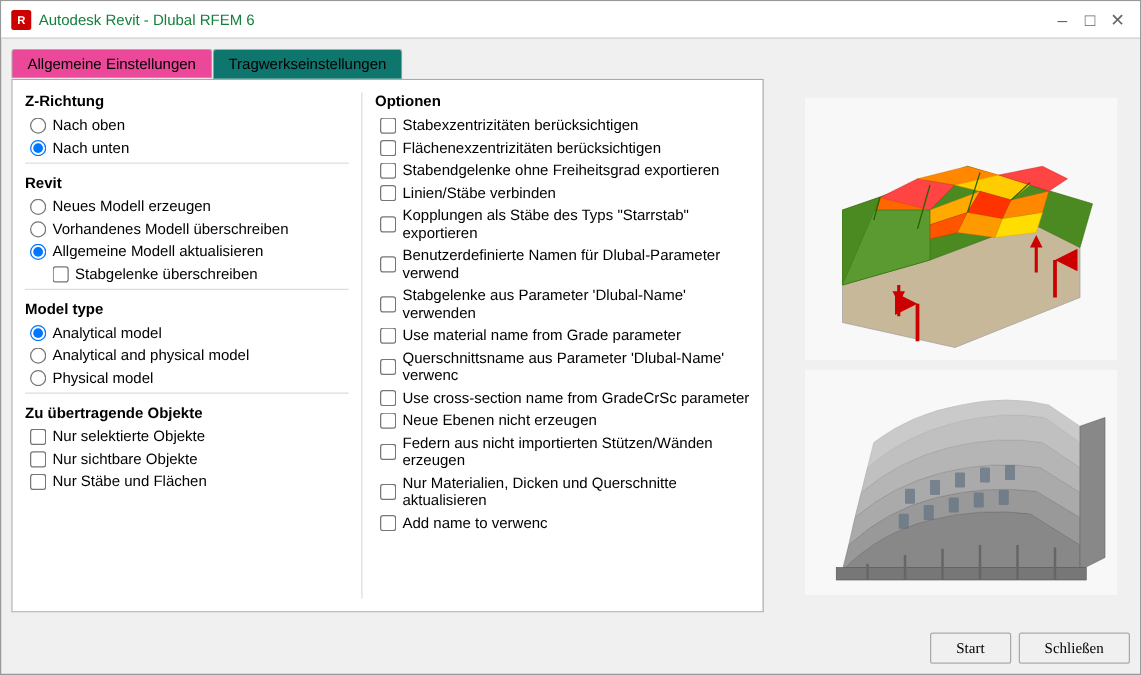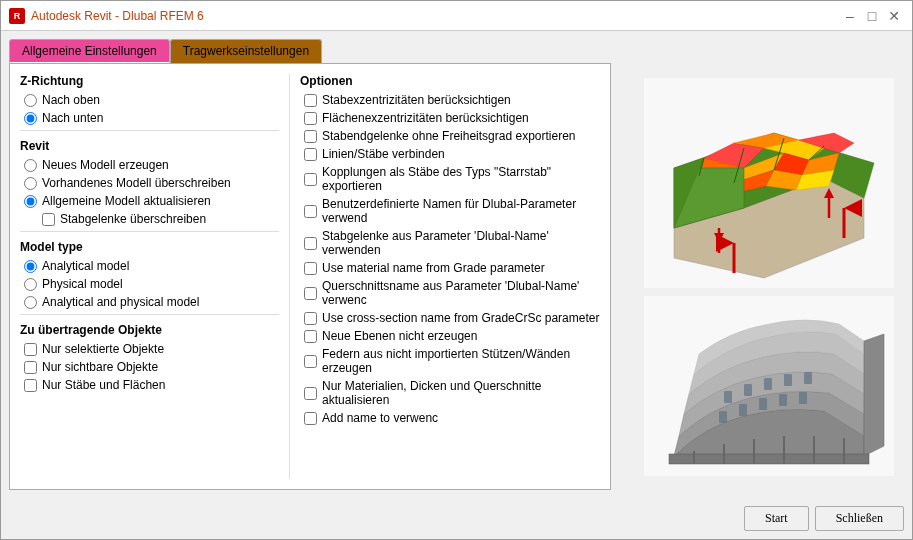--- a/index.html
+++ b/index.html
@@ -38,21 +38,21 @@
       display: flex;
       align-items: center;
       justify-content: center;
       font-size: 9px;
       color: white;
       font-weight: bold;
     }
     .title-bar-text {
       flex: 1;
       font-size: 12px;
-      color: #c2410c;
+      color: #15803d;
     }
     .title-bar-controls {
       display: flex;
       gap: 2px;
     }
     .title-bar-btn {
       width: 20px;
       height: 20px;
       background: none;
       border: none;
@@ -72,21 +72,21 @@
       overflow: hidden;
     }
 
     .tabs {
       display: flex;
       margin-bottom: 0;
       gap: 0;
     }
     .tab {
       padding: 4px 12px;
-      background: #a16207;
+      background: #0f766e;
       border: 1px solid #aaa;
       border-bottom: none;
       cursor: pointer;
       font-size: 12px;
       border-radius: 3px 3px 0 0;
     }
     .tab.active {
       background: #ec4899;
       border-bottom: 1px solid #fff;
       z-index: 2;
@@ -255,25 +255,25 @@
           <div class="separator"></div>
 
           <div class="section-title">Model type</div>
           <div class="radio-group">
             <label class="radio-item">
               <input type="radio" name="model-type" checked="" style="">
               <span>Analytical model</span>
             </label>
             <label class="radio-item">
               <input type="radio" name="model-type" style="">
+              <span>Analytical and physical model</span>
+            </label>
+            <label class="radio-item">
+              <input type="radio" name="model-type" style="">
               <span>Physical model</span>
-            </label>
-            <label class="radio-item">
-              <input type="radio" name="model-type" style="">
-              <span>Analytical and physical model</span>
             </label>
           </div>
 
           <div class="separator"></div>
 
           <div class="section-title">Zu übertragende Objekte</div>
           <div class="checkbox-group">
             <label class="checkbox-item">
               <input type="checkbox" style="">
               <span>Nur selektierte Objekte</span>

